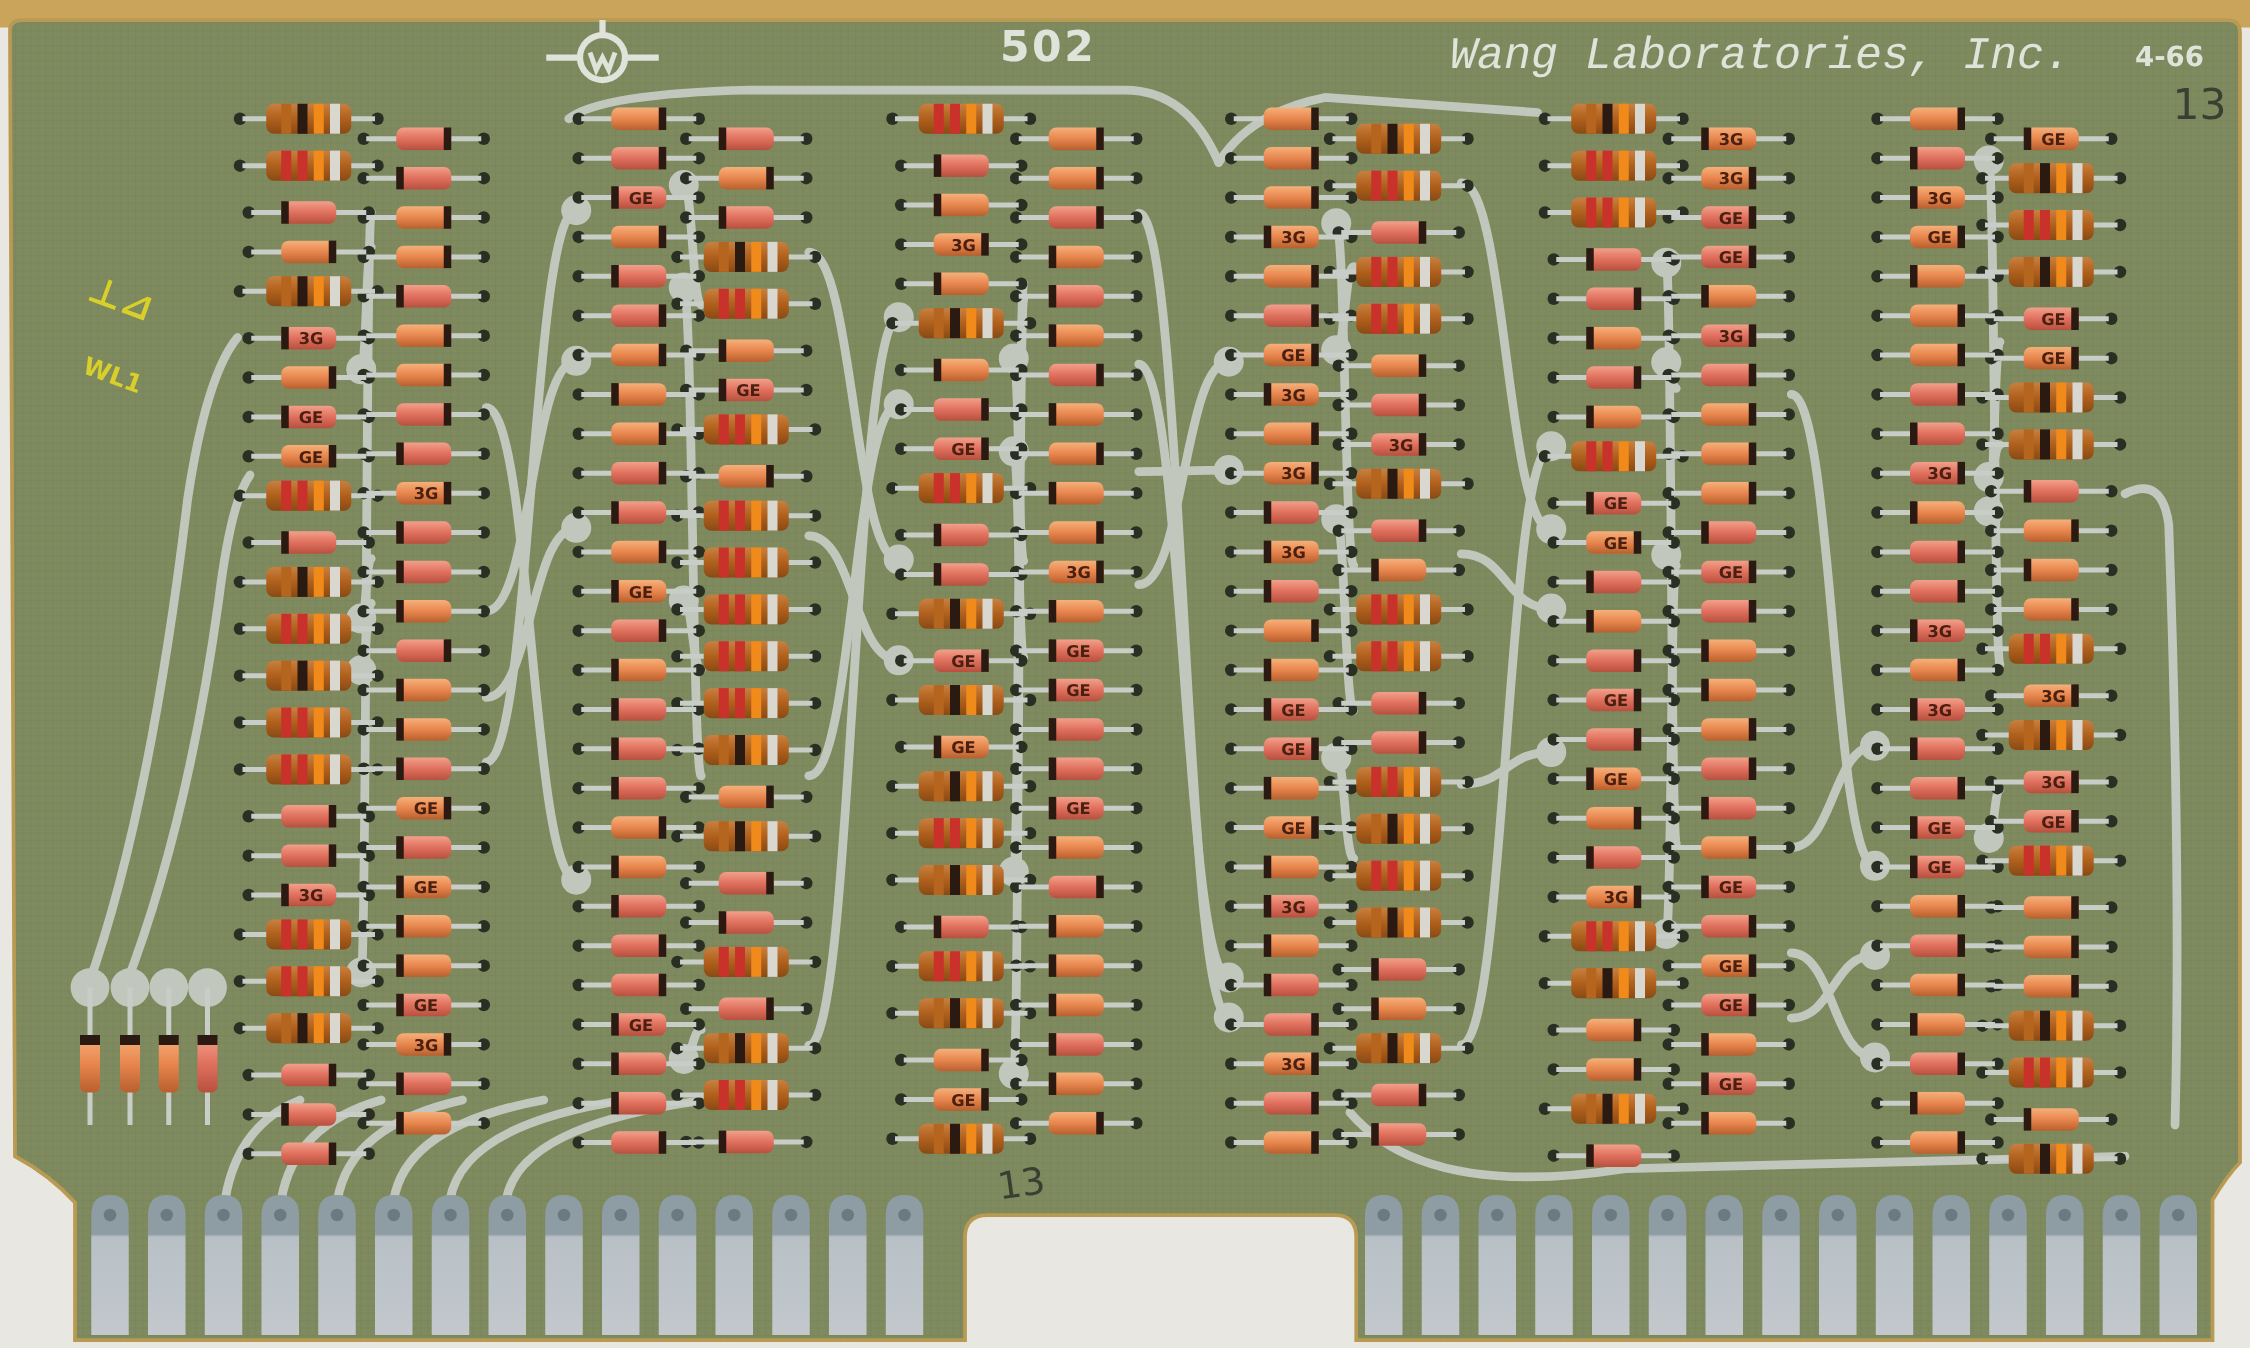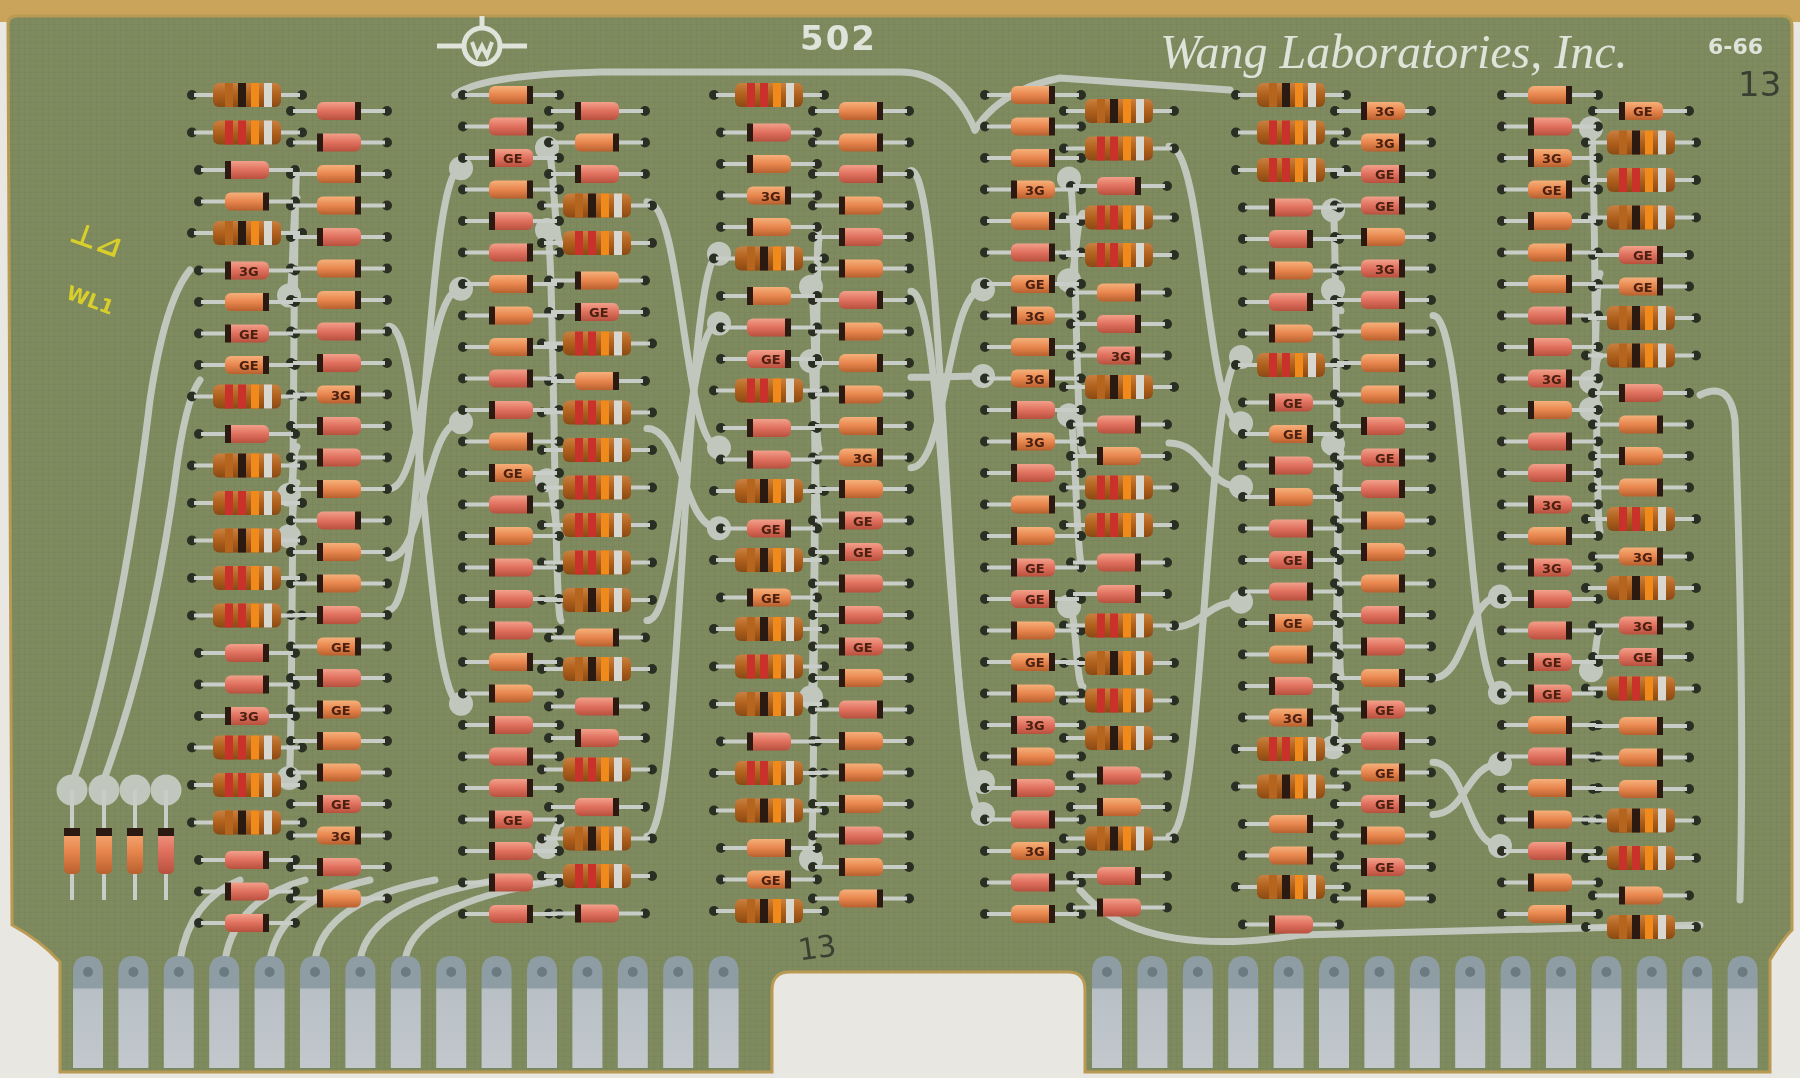--- a/index.html
+++ b/index.html
@@ -2710,19 +2710,19 @@
     <g transform="translate(482,46)" fill="none" stroke="#dfe3da" stroke-width="5">
       <circle cx="0" cy="0" r="18"></circle>
       <line x1="-45" y1="0" x2="-18" y2="0"></line>
       <line x1="18" y1="0" x2="45" y2="0"></line>
       <line x1="0" y1="-18" x2="0" y2="-30"></line>
       <path d="M-10 -4 L-5 10 L0 0 L5 10 L10 -4" stroke-width="4"></path>
     </g>
   </svg>
 
   <div class="silk" style="left:800px;top:18px;font-size:34px;letter-spacing:2px;">502</div>
-  <div class="silk" style="left:1160px;top:24px;font-size:48px;font-family:Liberation Serif, serif;font-style:italic;font-weight:normal;">Wang Laboratories, Inc.</div>
-  <div class="silk" style="left:1708px;top:34px;font-size:22px;">6-66</div>
+  <div class="silk" style="left:1160px;top:24px;font-size:36px;font-family:Liberation Mono, monospace;font-style:italic;font-weight:normal;">Wang Laboratories, Inc.</div>
+  <div class="silk" style="left:1708px;top:34px;font-size:22px;">4-66</div>
   <div class="ink" style="left:1738px;top:64px;font-size:34px;">13</div>
   <div class="ink" style="left:798px;top:930px;font-size:30px;transform:rotate(-8deg);">13</div>
   <div class="yellow" style="left:66px;top:288px;font-size:20px;transform:rotate(20deg);">WL1</div>
   <div class="yellow" style="left:70px;top:222px;font-size:30px;transform:rotate(20deg);">⊥⊿</div>
 </div>
 
 </body></html>

